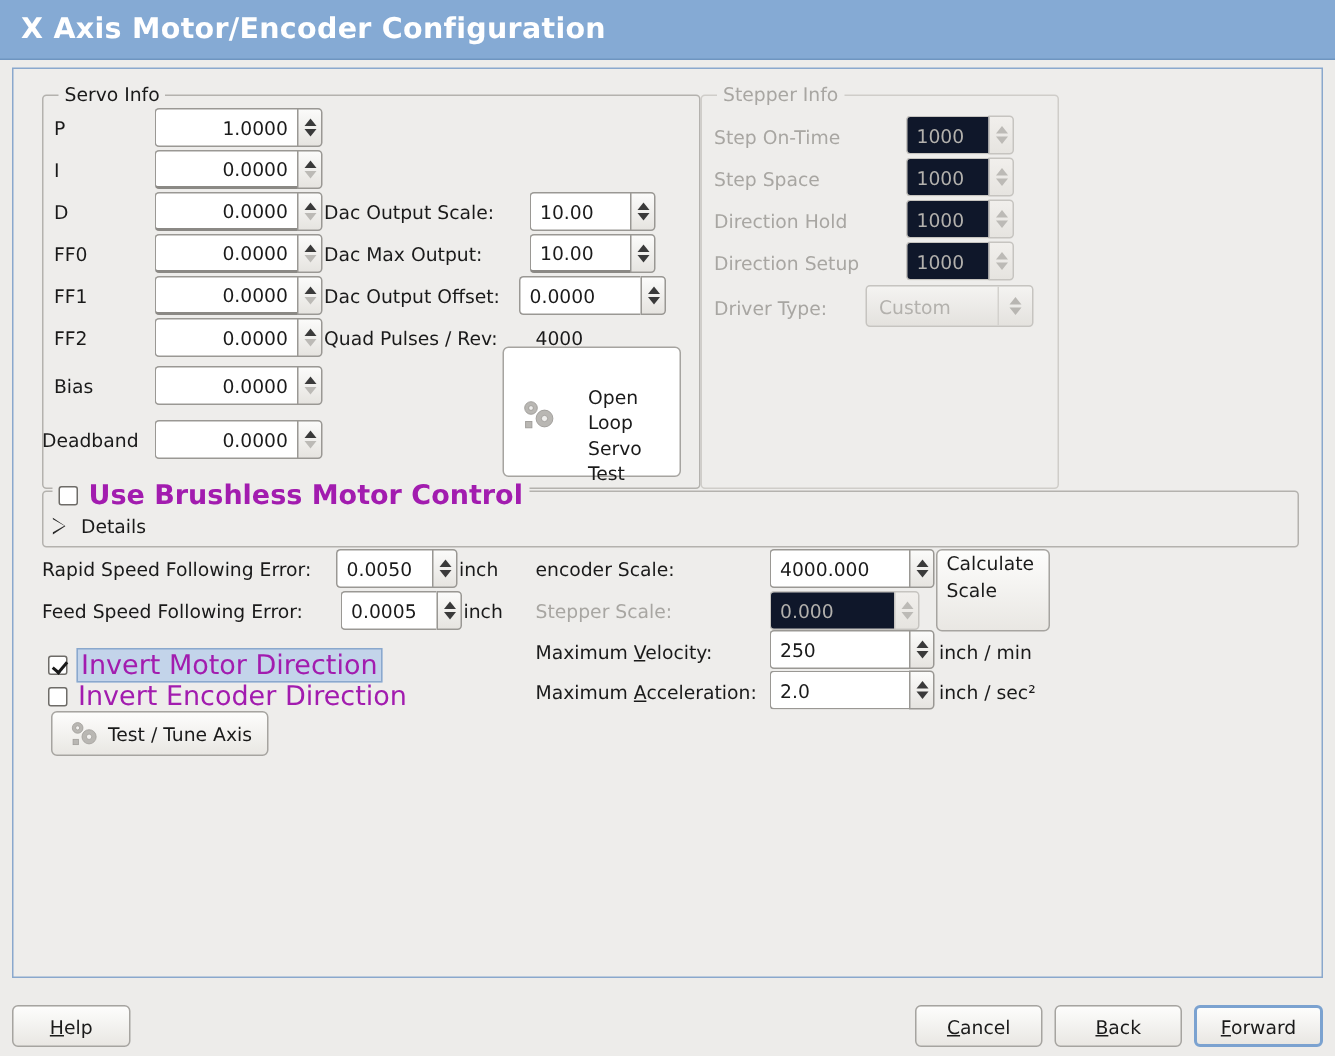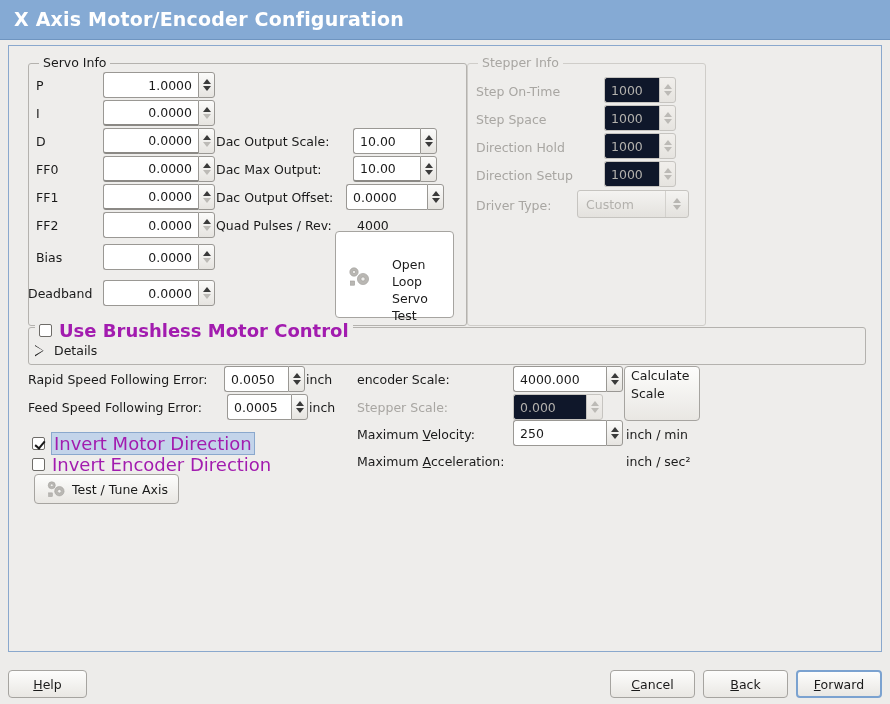--- a/index.html
+++ b/index.html
@@ -374,21 +374,21 @@
   <div class="lbl" style="left:348px;top:326px;">encoder Scale:</div>
   <div class="spin" style="left:504px;top:320px;width:110px;">
     <div class="fld">4000.000</div>
     <div class="btns">
         <i class="ar up"></i>
         <i class="ar dn"></i>
       </div>
   </div>
 
   <div class="lbl dis" style="left:348px;top:354px;">Stepper Scale:</div>
-  <div class="spin disabled" style="left:504px;top:348px;width:90px;">
+  <div class="spin disabled" style="left:504px;top:348px;width:100px;">
     <div class="fld">0.000</div>
     <div class="btns">
         <i class="ar up off"></i>
         <i class="ar dn off"></i>
       </div>
   </div>
 
   <div class="btn" style="left:615px;top:320px;width:76px;height:55px;flex-direction:column;align-items:flex-start;padding-left:6px;justify-content:flex-start;line-height:18px;">
     <span>Calculate</span>
     <span>Scale</span>
@@ -402,20 +402,27 @@
     <div class="btns">
         <i class="ar up"></i>
         <i class="ar dn"></i>
       </div>
   </div>
   <div class="lbl" style="left:617px;top:381px;">inch / min</div>
 
   <div class="lbl" style="left:348px;top:408px;">
     <span>Maximum </span><u>A</u><span>cceleration:</span>
   </div>
+  <div class="spin" style="left:504px;top:401px;width:110px;">
+    <div class="fld">2.0</div>
+    <div class="btns">
+        <i class="ar up"></i>
+        <i class="ar dn"></i>
+      </div>
+  </div>
   <div class="lbl" style="left:617px;top:408px;">inch / sec²</div>
 
 </div>
 
 <div class="btn" style="left:8px;top:670px;width:79px;height:28px;">
   <span><u>H</u><span>elp</span></span>
 </div>
 <div class="btn" style="left:610px;top:670px;width:85px;height:28px;">
   <span><u>C</u><span>ancel</span></span>
 </div>

